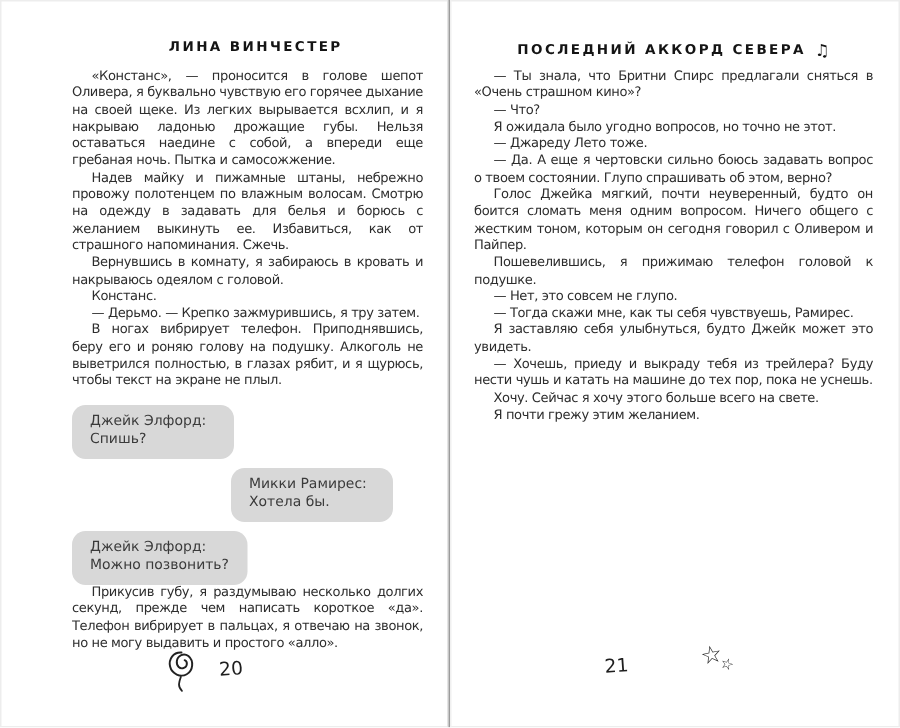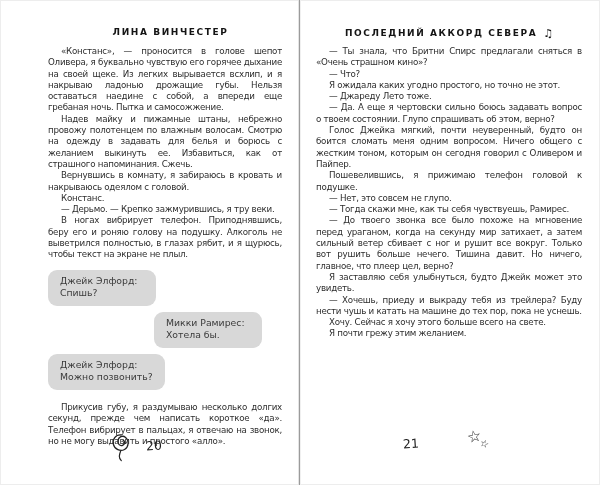--- a/index.html
+++ b/index.html
@@ -45,21 +45,21 @@
     margin: 0;
     font-size: 8.7px;
     line-height: 11.3px;
     letter-spacing: -0.25px;
     text-indent: 13px;
     text-align: justify;
     color: #2d2d2d;
     hyphens: auto; -webkit-hyphens: auto;
   }
 
-  .chat { margin: 9px 0 12px 0; display: flex; flex-direction: column; gap: 6px; justify-content: space-between; }
+  .chat { margin: 9px 0 0 0; display: flex; flex-direction: column; gap: 6px; justify-content: space-between; }
   .bubble {
     background: #d8d8d8;
     border-radius: 9px;
     padding: 5px 12px 6px 12px;
     width: fit-content;
     max-width: 75%;
     min-width: 108px;
     font-size: 9.3px;
     line-height: 1.35;
     letter-spacing: 0;
@@ -98,21 +98,21 @@
 <div class="spread">
 
   <section class="page left">
     <div class="page-header">ЛИНА ВИНЧЕСТЕР</div>
 
     <div class="page-body">
       <p class="para">«Констанс», — проносится в голове шепот Оливера, я буквально чувствую его горячее дыхание на своей щеке. Из легких вырывается всхлип, и я накрываю ладонью дрожащие губы. Нельзя оставаться наедине с собой, а впереди еще гребаная ночь. Пытка и самосожжение.</p>
       <p class="para">Надев майку и пижамные штаны, небрежно провожу полотенцем по влажным волосам. Смотрю на одежду в задавать для белья и борюсь с желанием выкинуть ее. Избавиться, как от страшного напоминания. Сжечь.</p>
       <p class="para">Вернувшись в комнату, я забираюсь в кровать и накрываюсь одеялом с головой.</p>
       <p class="para">Констанс.</p>
-      <p class="para">— Дерьмо. — Крепко зажмурившись, я тру веки.</p>
+      <p class="para">— Дерьмо. — Крепко зажмурившись, я тру затем.</p>
       <p class="para">В ногах вибрирует телефон. Приподнявшись, беру его и роняю голову на подушку. Алкоголь не выветрился полностью, в глазах рябит, и я щурюсь, чтобы текст на экране не плыл.</p>
 
       <div class="chat">
         <div class="bubble left">
           <span class="sender">Джейк Элфорд:</span>
           <span class="msg">Спишь?</span>
         </div>
         <div class="bubble right">
           <span class="sender">Микки Рамирес:</span>
           <span class="msg">Хотела бы.</span>
@@ -140,28 +140,27 @@
   <div class="spine"></div>
 
   <section class="page right">
     <div class="page-header">
       <span>ПОСЛЕДНИЙ АККОРД СЕВЕРА</span><span class="music-note">♫</span>
     </div>
 
     <div class="page-body">
       <p class="para">— Ты знала, что Бритни Спирс предлагали сняться в «Очень страшном кино»?</p>
       <p class="para">— Что?</p>
-      <p class="para">Я ожидала каких угодно простого, но точно не этот.</p>
+      <p class="para">Я ожидала было угодно вопросов, но точно не этот.</p>
       <p class="para">— Джареду Лето тоже.</p>
       <p class="para">— Да. А еще я чертовски сильно боюсь задавать вопрос о твоем состоянии. Глупо спрашивать об этом, верно?</p>
       <p class="para">Голос Джейка мягкий, почти неуверенный, будто он боится сломать меня одним вопросом. Ничего общего с жестким тоном, которым он сегодня говорил с Оливером и Пайпер.</p>
       <p class="para">Пошевелившись, я прижимаю телефон головой к подушке.</p>
       <p class="para">— Нет, это совсем не глупо.</p>
       <p class="para">— Тогда скажи мне, как ты себя чувствуешь, Рамирес.</p>
-      <p class="para">— До твоего звонка все было похоже на мгновение перед ураганом, когда на секунду мир затихает, а затем сильный ветер сбивает с ног и рушит все вокруг. Только вот рушить больше нечего. Тишина давит. Но ничего, главное, что плеер цел, верно?</p>
       <p class="para">Я заставляю себя улыбнуться, будто Джейк может это увидеть.</p>
       <p class="para">— Хочешь, приеду и выкраду тебя из трейлера? Буду нести чушь и катать на машине до тех пор, пока не уснешь.</p>
       <p class="para">Хочу. Сейчас я хочу этого больше всего на свете.</p>
       <p class="para">Я почти грежу этим желанием.</p>
     </div>
 
     <div class="page-footer">
       <span class="page-num">21</span>
       <span class="doodle stars">
         <span class="star-big">☆</span>

